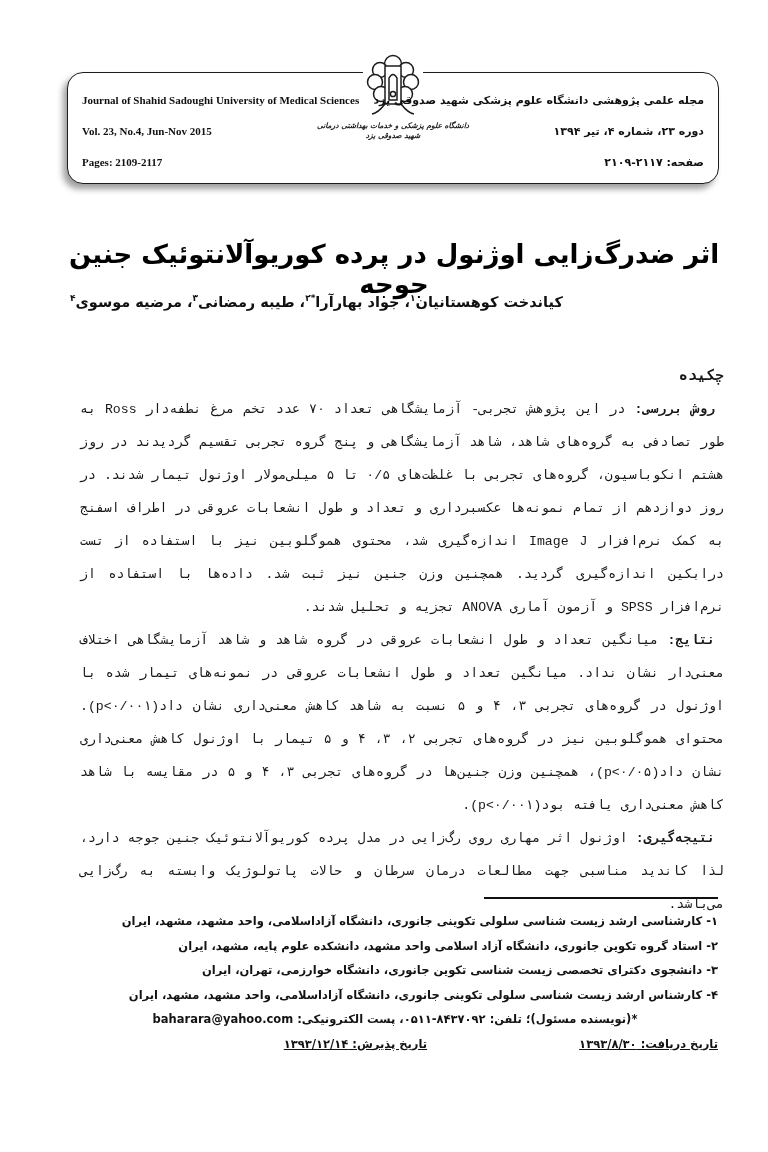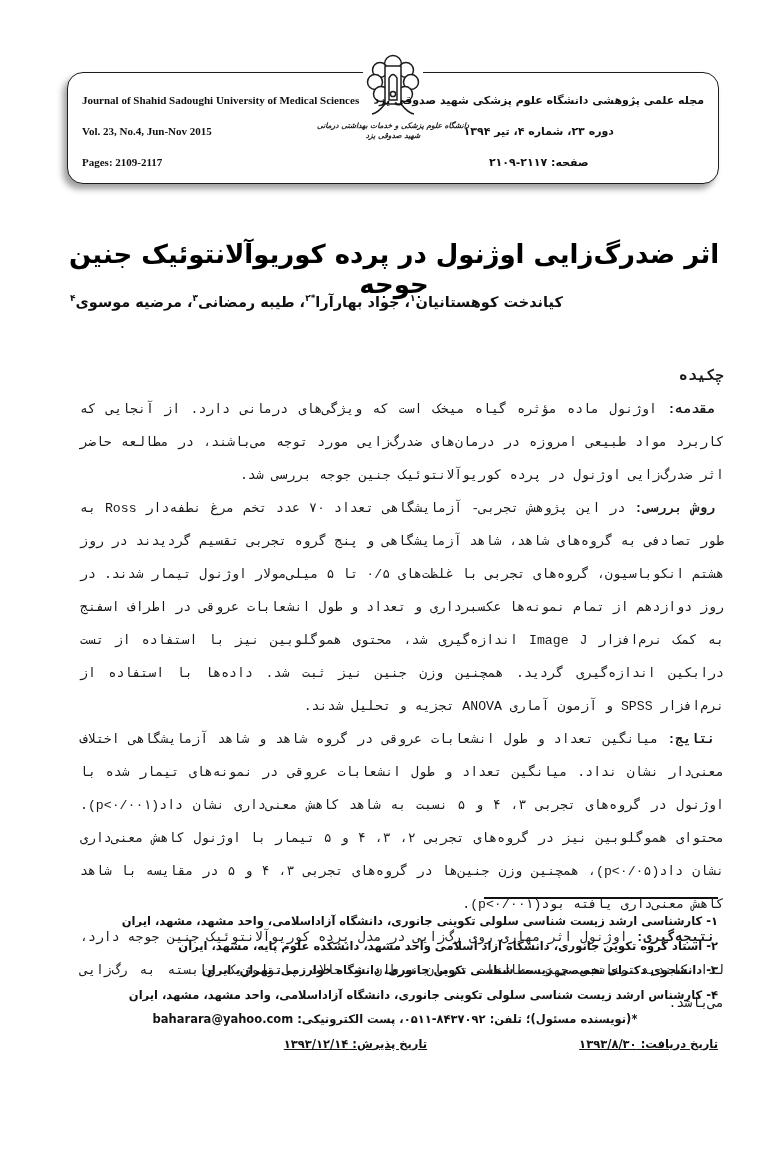--- a/index.html
+++ b/index.html
@@ -7,21 +7,21 @@
         font-family:"DejaVu Sans",sans-serif;color:#141414;margin-left:10px;}
   
   .header-box{position:absolute;left:57px;top:72px;width:650px;height:110px;
               border:1.7px solid #1c1c1c;border-radius:16px;background:#fff;
               box-shadow:-4px 5px 6px rgba(0,0,0,.38);}
   .header-en{position:absolute;left:14px;top:21px;text-align:left;direction:ltr;
              font-family:"Liberation Serif",serif;font-weight:bold;font-size:11px;color:#101010;}
   .header-en div{margin-bottom:19px;white-space:nowrap;}
   .header-fa{position:absolute;right:14px;top:21px;text-align:right;direction:rtl;
              font-weight:bold;font-size:11px;color:#101010;}
-  .header-fa div{margin-bottom:18px;white-space:nowrap;text-align:center;}
+  .header-fa div{margin-bottom:18px;white-space:nowrap;}
   .header-logo{position:absolute;left:50%;top:-20px;transform:translateX(-50%);
                width:160px;text-align:center;}
   .logo-captions{direction:rtl;font-size:7.5px;font-weight:bold;line-height:10px;
                  color:#222;margin-top:-2px;font-style:italic;}
   
   .title{position:absolute;top:222px;left:40px;width:688px;text-align:center;direction:rtl;
          font-size:26px;font-weight:900;color:#000;letter-spacing:-0.5px;}
   .authors{position:absolute;top:293px;left:60px;width:648px;text-align:left;direction:rtl;
            font-size:14.5px;font-weight:bold;color:#111;}
   .authors sup{font-size:9px;}
@@ -84,21 +84,20 @@
   </div>
 
   <h1 class="title">اثر ضدرگ‌زایی اوژنول در پرده کوریوآلانتوئیک جنین جوجه</h1>
 
   <div class="authors">
     <span>کیاندخت کوهستانیان</span><sup>۱</sup><span>، </span><span>جواد بهارآرا</span><sup>*۲</sup><span>، </span><span>طیبه رمضانی</span><sup>۳</sup><span>، </span><span>مرضیه موسوی</span><sup>۴</sup>
   </div>
 
   <section class="abstract">
     <h2>چکیده</h2>
-    <p><b>مقدمه:</b><span> اوژنول ماده مؤثره گیاه میخک است که ویژگی‌های درمانی دارد. از آنجایی که کاربرد مواد طبیعی امروزه در درمان‌های ضدرگ‌زایی مورد توجه می‌باشند، در مطالعه حاضر اثر ضدرگ‌زایی اوژنول در پرده کوریوآلانتوئیک جنین جوجه بررسی شد.</span></p>
     <p><b>روش بررسی:</b><span> در این پژوهش تجربی- آزمایشگاهی تعداد ۷۰ عدد تخم مرغ نطفه‌دار Ross به طور تصادفی به گروه‌های شاهد، شاهد آزمایشگاهی و پنج گروه تجربی تقسیم گردیدند در روز هشتم انکوباسیون، گروه‌های تجربی با غلظت‌های ۰/۵ تا ۵ میلی‌مولار اوژنول تیمار شدند. در روز دوازدهم از تمام نمونه‌ها عکسبرداری و تعداد و طول انشعابات عروقی در اطراف اسفنج به کمک نرم‌افزار Image J اندازه‌گیری شد، محتوی هموگلوبین نیز با استفاده از تست درابکین اندازه‌گیری گردید. همچنین وزن جنین نیز ثبت شد. داده‌ها با استفاده از نرم‌افزار SPSS و آزمون آماری ANOVA تجزیه و تحلیل شدند.</span></p>
     <p><b>نتایج:</b><span> میانگین تعداد و طول انشعابات عروقی در گروه شاهد و شاهد آزمایشگاهی اختلاف معنی‌دار نشان نداد. میانگین تعداد و طول انشعابات عروقی در نمونه‌های تیمار شده با اوژنول در گروه‌های تجربی ۳، ۴ و ۵ نسبت به شاهد کاهش معنی‌داری نشان داد(⁦p&lt;۰/۰۰۱⁩). محتوای هموگلوبین نیز در گروه‌های تجربی ۲، ۳، ۴ و ۵ تیمار با اوژنول کاهش معنی‌داری نشان داد(⁦p&lt;۰/۰۵⁩)، همچنین وزن جنین‌ها در گروه‌های تجربی ۳، ۴ و ۵ در مقایسه با شاهد کاهش معنی‌داری یافته بود(⁦p&lt;۰/۰۰۱⁩).</span></p>
     <p><b>نتیجه‌گیری:</b><span> اوژنول اثر مهاری روی رگ‌زایی در مدل پرده کوریوآلانتوئیک جنین جوجه دارد، لذا کاندید مناسبی جهت مطالعات درمان سرطان و حالات پاتولوژیک وابسته به رگ‌زایی می‌باشد.</span></p>
   </section>
 
   <footer class="footnotes">
     <div class="fn-rule"></div>
     <div class="aff">۱- کارشناسی ارشد زیست شناسی سلولی تکوینی جانوری، دانشگاه آزاداسلامی، واحد مشهد، مشهد، ایران</div>
     <div class="aff">۲- استاد گروه تکوین جانوری، دانشگاه آزاد اسلامی واحد مشهد، دانشکده علوم پایه، مشهد، ایران</div>
     <div class="aff">۳- دانشجوی دکترای تخصصی زیست شناسی تکوین جانوری، دانشگاه خوارزمی، تهران، ایران</div>

